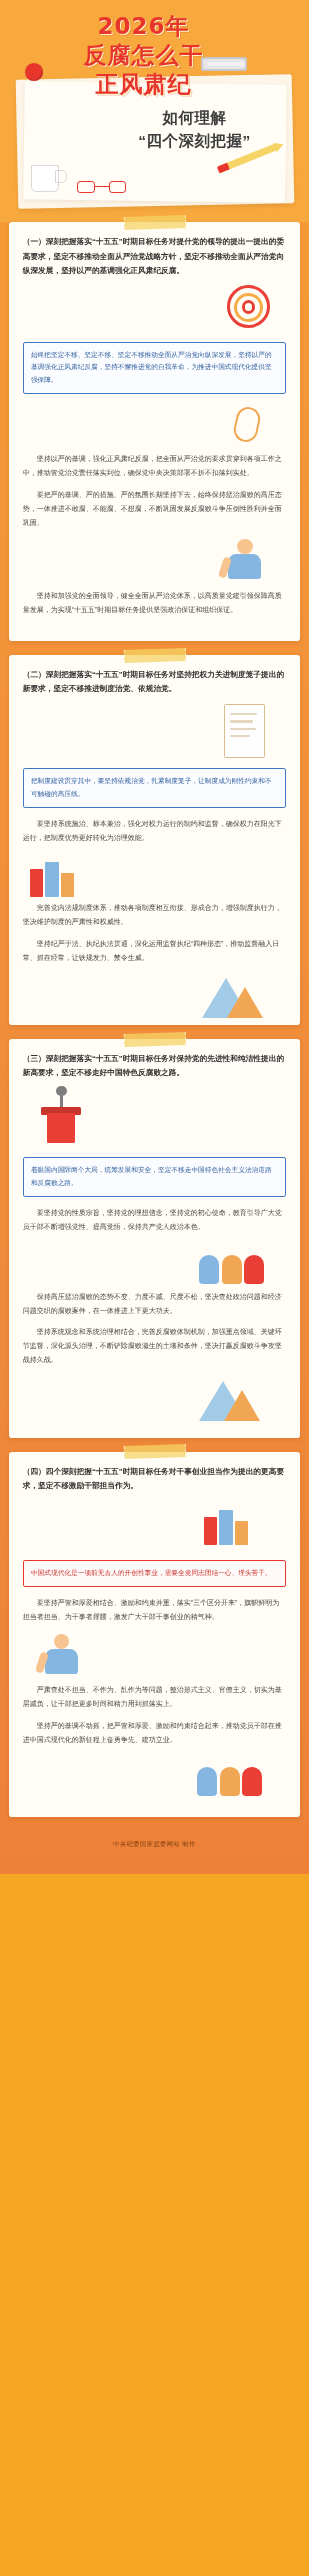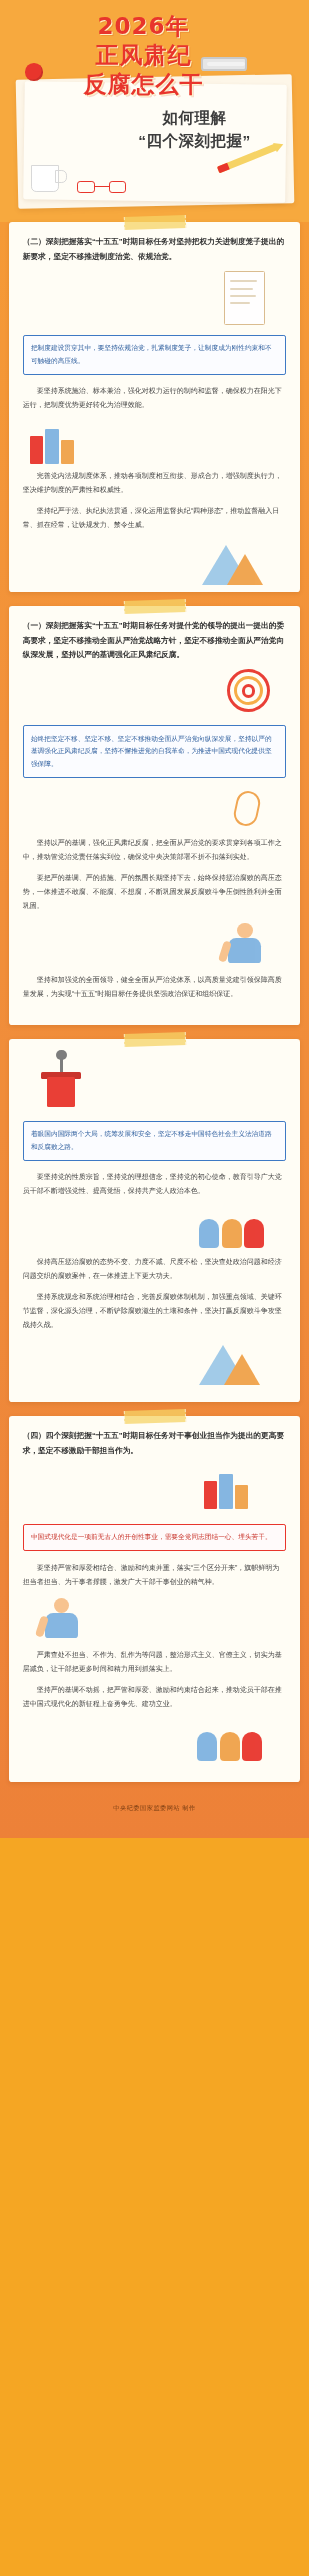--- a/index.html
+++ b/index.html
@@ -249,28 +249,62 @@
     <div class="pencil"></div>
     <div class="cup"></div>
     <div class="glasses">
         <span></span>
         <i></i>
         <span></span>
       </div>
 
     <div class="title-block">
       <span class="title-main">2026年</span>
+      <span class="title-main title-line2">反腐怎么干</span>
       <span class="title-main title-line2">正风肃纪</span>
-      <span class="title-main title-line2">反腐怎么干</span>
     </div>
 
     <div class="title-sub">
       <span class="s1">如何理解</span>
       <span class="s2">“四个深刻把握”</span>
     </div>
+  </div>
+
+  <div class="section">
+    <div class="tape"></div>
+    <div class="sec-head">（一）深刻把握落实“十五五”时期目标任务对提什党的领导的提出一提出的委高要求，坚定不移推动全面从严治党战略方针，坚定不移推动全面从严治党向纵深发展，坚持以严的基调强化正风肃纪反腐。</div>
+
+    <div style="position:relative;height:49px;">
+      <div class="art art-target">
+        <div class="ring r1"></div>
+          <div class="ring r2"></div>
+          <div class="ring r3"></div>
+      </div>
+    </div>
+
+    <div class="quote-box">始终把坚定不移、坚定不移、坚定不移推动全面从严治党向纵深发展，坚持以严的基调强化正风肃纪反腐，坚持不懈推进党的自我革命，为推进中国式现代化提供坚强保障。</div>
+
+    <div style="position:relative;height:49px;">
+      <div class="art art-clipart" style="right:20.6px;top:0;">
+        <div class="shape"></div>
+      </div>
+    </div>
+
+    <div class="para">坚持以严的基调，强化正风肃纪反腐，把全面从严治党的要求贯穿到各项工作之中，推动管党治党责任落实到位，确保党中央决策部署不折不扣落到实处。</div>
+    <div class="para">要把严的基调、严的措施、严的氛围长期坚持下去，始终保持惩治腐败的高压态势，一体推进不敢腐、不能腐、不想腐，不断巩固发展反腐败斗争压倒性胜利并全面巩固。</div>
+
+    <div style="position:relative;height:52px;">
+      <div class="art art-person" style="right:10.3px;top:0;">
+        <div class="head"></div>
+          <div class="body"></div>
+          <div class="arm"></div>
+      </div>
+    </div>
+
+    <div class="para">坚持和加强党的全面领导，健全全面从严治党体系，以高质量党建引领保障高质量发展，为实现“十五五”时期目标任务提供坚强政治保证和组织保证。</div>
   </div>
 
   <div class="section">
     <div class="tape"></div>
     <div class="sec-head">（二）深刻把握落实“十五五”时期目标任务对坚持把权力关进制度笼子提出的新要求，坚定不移推进制度治党、依规治党。</div>
 
     <div style="position:relative;height:57px;">
       <div class="art art-doc" style="right:13.4px;top:0;">
         <div class="pg"></div>
         <div class="ln" style="top:9.3px;width:27px;"></div>
@@ -298,54 +332,21 @@
     <div style="position:relative;height:36px;">
       <div class="art art-mtn" style="right:12.4px;top:0;">
         <div class="m"></div>
           <div class="m m2"></div>
       </div>
     </div>
   </div>
 
   <div class="section">
     <div class="tape"></div>
-    <div class="sec-head">（一）深刻把握落实“十五五”时期目标任务对提什党的领导的提出一提出的委高要求，坚定不移推动全面从严治党战略方针，坚定不移推动全面从严治党向纵深发展，坚持以严的基调强化正风肃纪反腐。</div>
-
-    <div style="position:relative;height:49px;">
-      <div class="art art-target">
-        <div class="ring r1"></div>
-          <div class="ring r2"></div>
-          <div class="ring r3"></div>
-      </div>
-    </div>
-
-    <div class="quote-box">始终把坚定不移、坚定不移、坚定不移推动全面从严治党向纵深发展，坚持以严的基调强化正风肃纪反腐，坚持不懈推进党的自我革命，为推进中国式现代化提供坚强保障。</div>
-
-    <div style="position:relative;height:49px;">
-      <div class="art art-clipart" style="right:20.6px;top:0;">
-        <div class="shape"></div>
-      </div>
-    </div>
-
-    <div class="para">坚持以严的基调，强化正风肃纪反腐，把全面从严治党的要求贯穿到各项工作之中，推动管党治党责任落实到位，确保党中央决策部署不折不扣落到实处。</div>
-    <div class="para">要把严的基调、严的措施、严的氛围长期坚持下去，始终保持惩治腐败的高压态势，一体推进不敢腐、不能腐、不想腐，不断巩固发展反腐败斗争压倒性胜利并全面巩固。</div>
-
-    <div style="position:relative;height:52px;">
-      <div class="art art-person" style="right:10.3px;top:0;">
-        <div class="head"></div>
-          <div class="body"></div>
-          <div class="arm"></div>
-      </div>
-    </div>
-
-    <div class="para">坚持和加强党的全面领导，健全全面从严治党体系，以高质量党建引领保障高质量发展，为实现“十五五”时期目标任务提供坚强政治保证和组织保证。</div>
-  </div>
-
-  <div class="section">
-    <div class="tape"></div>
+    <div class="sec-head">（三）深刻把握落实“十五五”时期目标任务对保持党的先进性和纯洁性提出的新高要求，坚定不移走好中国特色反腐败之路。</div>
 
     <div style="position:relative;height:62px;">
       <div class="art art-podium" style="left:5.2px;top:0;">
         <div class="mic"></div>
           <div class="top"></div>
           <div class="stand"></div>
       </div>
     </div>
 
     <div class="quote-box">着眼国内国际两个大局，统筹发展和安全，坚定不移走中国特色社会主义法治道路和反腐败之路。</div>

